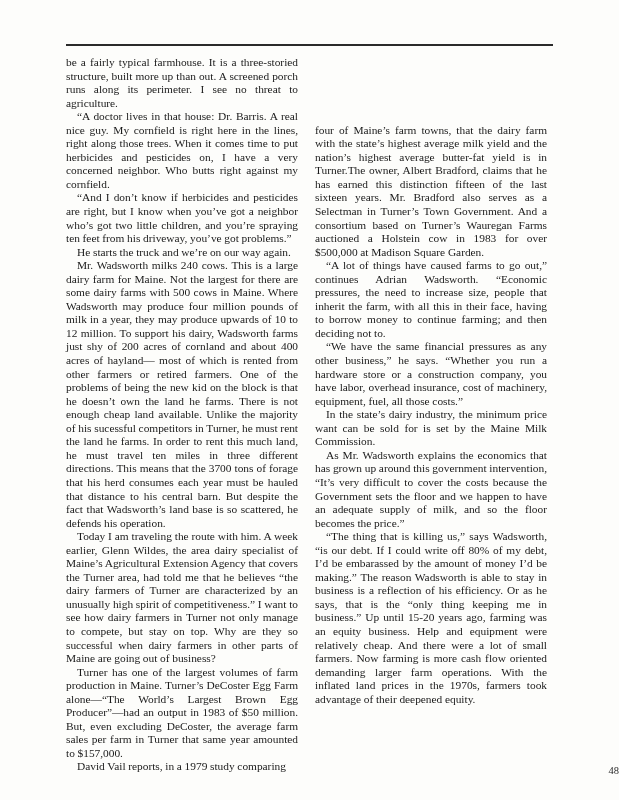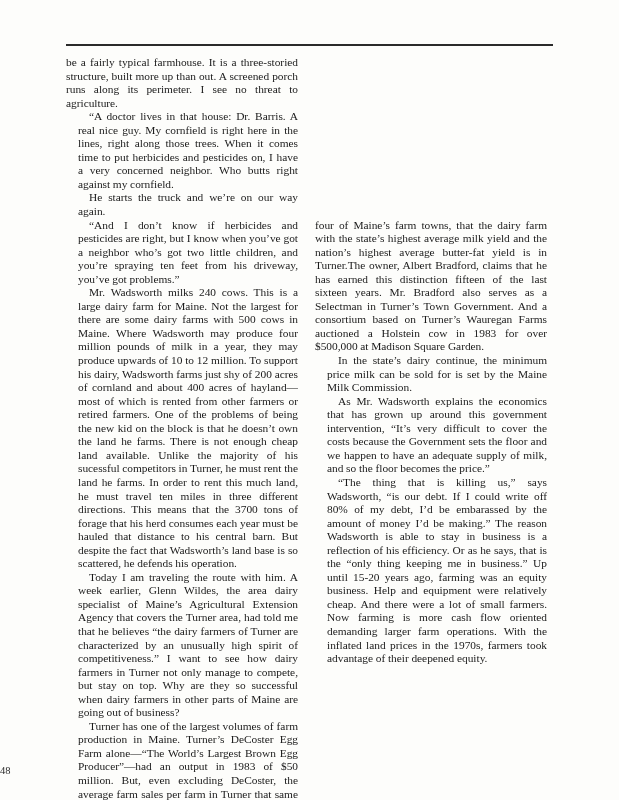--- a/index.html
+++ b/index.html
@@ -48,61 +48,62 @@
     text-justify: inter-word;
     font-size: 11.4px;
     line-height: 13.55px;
     letter-spacing: -0.02px;
     word-spacing: -0.1px;
     hyphens: none;
     -webkit-hyphens: none;
   }
   .col p.indent {
     text-indent: 11px;
-    margin-left: 12px;
   }
   .col p.noindent {
     text-indent: 0;
   }
   .folio {
     position: absolute;
     left: 0;
     right: 0;
     top: 765px;
-    text-align: left;
+    text-align: right;
     font-size: 10.5px;
     color: #2a2a2a;
     font-family: "Liberation Serif", "DejaVu Serif", serif;
   }
 </style>
 </head>
 <body>
 
 <div class="page">
 
   <div class="page-inner">
 
     <div class="top-rule"></div>
 
     <div class="columns">
 
       <div class="col">
         <p class="noindent">be a fairly typical farmhouse. It is a three-storied structure, built more up than out.  A screened porch runs along its perimeter.  I see no threat to agriculture.</p>
         <p class="indent">“A doctor lives in that house: Dr. Barris.  A real nice guy. My cornfield is right here in the lines, right along those trees.  When it comes time to put herbicides and pesticides on, I have a very concerned neighbor.  Who butts right against my cornfield.</p>
+        <p class="indent">“And I don’t know if herbicides and pesticides are right, but I know when you’ve got a neighbor who’s got two little children, and you’re spraying ten feet from his driveway, you’ve got problems.”</p>
         <p class="indent">He starts the truck and we’re on our way again.</p>
-        <p class="indent">“And I don’t know if herbicides and pesticides are right, but I know when you’ve got a neighbor who’s got two little children, and you’re spraying ten feet from his driveway, you’ve got problems.”</p>
         <p class="indent">Mr. Wadsworth milks 240 cows. This is a large dairy farm for Maine. Not the largest for there are some dairy farms with 500 cows  in Maine. Where Wadsworth may produce four  million pounds of milk in a year, they may produce upwards of 10 to 12 million. To support his dairy, Wadsworth farms just shy of 200 acres of cornland and about 400 acres of hayland— most of which is rented from other farmers or retired farmers. One of the problems of being the new kid on the block is that he doesn’t own the land he farms. There is not enough cheap land available. Unlike the   majority of his sucessful competitors in Turner, he must rent the land he farms. In order to rent this much land, he must travel ten miles in three different directions. This means that the 3700 tons of forage that his herd consumes each year must be hauled that distance to his central barn. But despite the fact that Wadsworth’s land base is so scattered, he defends his operation.</p>
         <p class="indent">Today I am traveling the route with him. A week earlier,  Glenn Wildes, the area dairy specialist of Maine’s Agricultural Extension Agency that covers the Turner area, had told me that he believes “the dairy farmers of Turner are characterized by an unusually high spirit of competitiveness.”  I want to see how dairy farmers in Turner not only manage to compete, but stay on top. Why are they so successful when dairy farmers in other parts of Maine are going out of business?</p>
         <p class="indent">Turner has one of the largest volumes of farm production in Maine. Turner’s DeCoster Egg Farm alone—“The World’s Largest Brown Egg Producer”—had an output in 1983 of $50 million. But, even excluding DeCoster, the average farm sales per farm in Turner that same year amounted to $157,000.</p>
         <p class="indent">David Vail reports, in a 1979 study comparing</p>
       </div>
 
       <div class="col">
         <p class="noindent">four of Maine’s farm towns, that the dairy farm with the state’s highest average milk yield and the nation’s highest average butter-fat yield is in Turner.The owner, Albert Bradford, claims that he has earned this distinction fifteen of the last sixteen years. Mr. Bradford also serves as a Selectman in Turner’s Town Government. And a consortium based on Turner’s Wauregan Farms auctioned a Holstein cow in 1983 for over $500,000 at Madison Square Garden.</p>
-        <p class="indent">In the state’s dairy continue, the minimum price milk can be sold for is set by  the Maine Milk Commission.</p>
+        <p class="indent">“A lot of things have caused farms to go out,” continues Adrian Wadsworth. “Economic pressures, the need to increase size, people that inherit the farm, with all this in their face, having to borrow money to continue farming; and then deciding not to.</p>
+        <p class="indent">“We have the same financial pressures as any other business,” he says. “Whether you run a hardware store or a construction company, you have labor, overhead insurance, cost of machinery, equipment, fuel, all those costs.”</p>
+        <p class="indent">In the state’s dairy industry, the minimum price want can be sold for is set by  the Maine Milk Commission.</p>
         <p class="indent">As Mr. Wadsworth  explains the economics that has grown up around this government intervention, “It’s very difficult to cover the costs because the Government sets the floor and we happen to have an adequate supply of milk, and so the floor becomes the price.”</p>
         <p class="indent">“The thing that is killing us,” says Wadsworth, “is our debt. If I could write off 80% of my debt, I’d be embarassed by the amount of money I’d be making.” The reason Wadsworth is able to stay in business is a reflection of his efficiency. Or as he says, that is the “only thing keeping me in business.” Up until 15-20 years ago, farming was an equity business. Help and equipment were relatively cheap. And there were a lot of small farmers. Now farming is more cash flow oriented demanding larger farm operations. With the inflated land prices in the 1970s, farmers took advantage of their deepened equity.</p>
 
       </div>
 
     </div>
   </div>
 
   <div class="folio">48</div>
 

